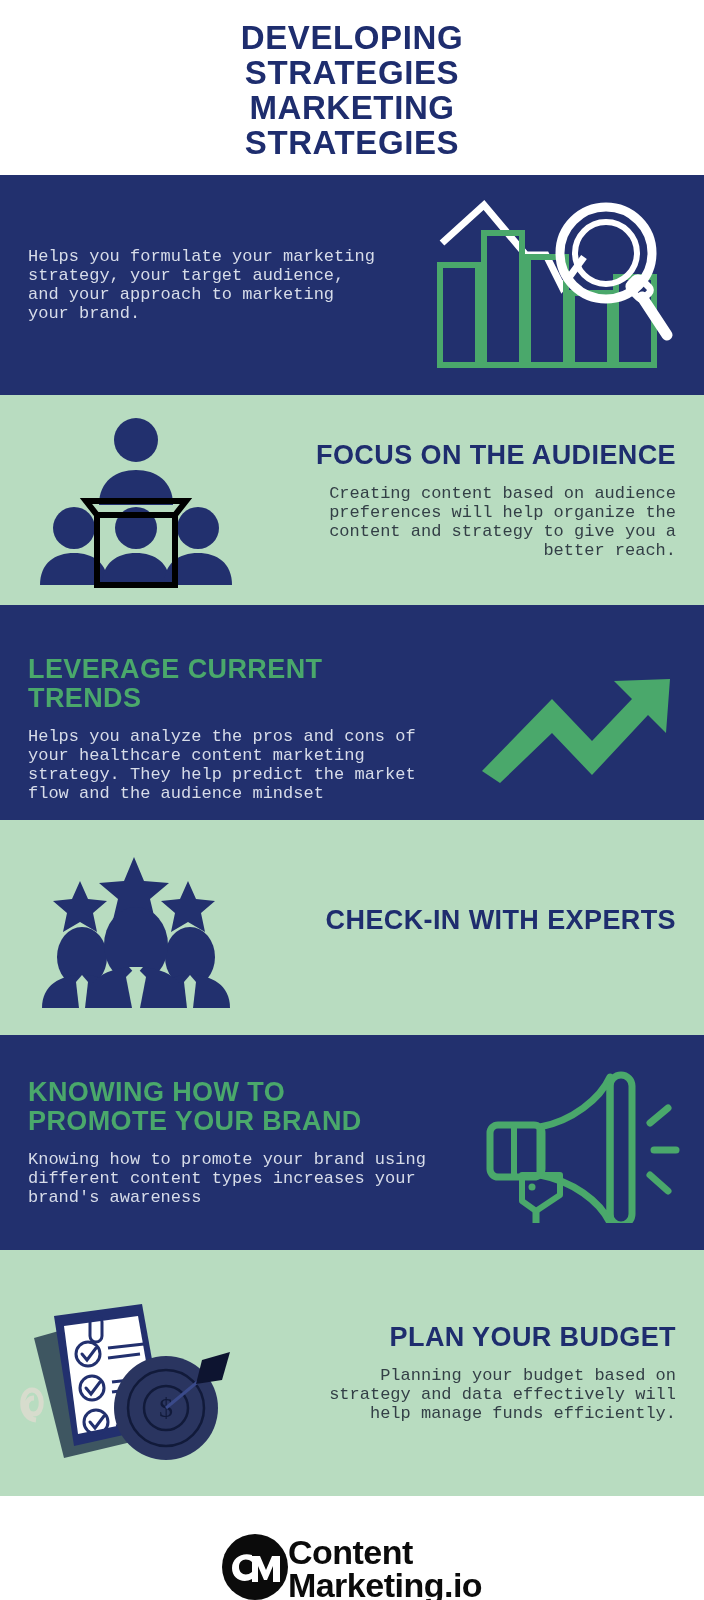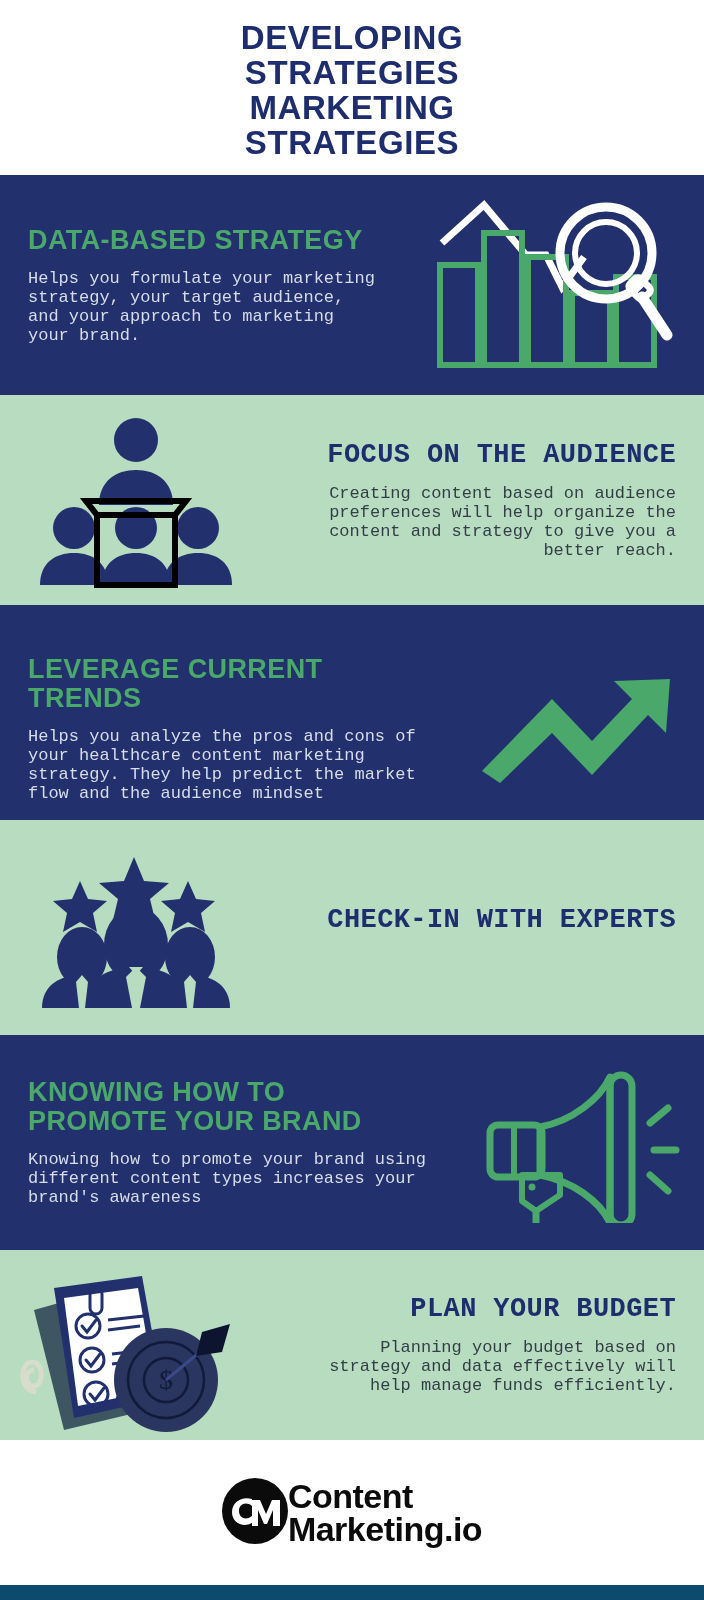--- a/index.html
+++ b/index.html
@@ -51,21 +51,21 @@
   .sec-text.right { text-align:right; }
 
   .sec-head {
     font-weight:bold;
     font-size:27px;
     line-height:29px;
     letter-spacing:0.4px;
     margin-bottom:14px;
   }
   .dark .sec-head  { color:#4aa86b; }
-  .light .sec-head { color:#1e2d6e;font-family:Liberation Mono, monospace; }
+  .light .sec-head { color:#1e2d6e; }
 
   .sec-body {
     font-size:17px;
     line-height:19px;
     font-family:Liberation Mono, monospace;
   }
   .dark .sec-body  { color:#d7dce9; }
   .light .sec-body { color:#333f46; }
 
   .sec-art {
@@ -117,21 +117,20 @@
 
   <div class="title-block">
     <div class="title-line">DEVELOPING</div>
     <div class="title-line">STRATEGIES</div>
     <div class="title-line">MARKETING</div>
     <div class="title-line">STRATEGIES</div>
   </div>
 
   <div class="section dark s1" style="height:220px">
     <div class="sec-text left">
-      <div class="sec-head">DATA-BASED STRATEGY</div>
       <div class="sec-body">Helps you formulate your marketing strategy, your target audience, and your approach to marketing your brand.</div>
     </div>
     <div class="sec-art">
       <svg width="240" height="180" viewBox="0 0 240 180">
         <polyline points="8,48 50,10 92,60 112,60 128,92 150,62" fill="none" stroke="#ffffff" stroke-width="7" stroke-linejoin="miter" stroke-linecap="butt"></polyline>
         <rect x="6" y="70" width="38" height="100" fill="none" stroke="#4aa86b" stroke-width="6"></rect>
         <rect x="50" y="38" width="38" height="132" fill="none" stroke="#4aa86b" stroke-width="6"></rect>
         <rect x="94" y="62" width="38" height="108" fill="none" stroke="#4aa86b" stroke-width="6"></rect>
         <rect x="138" y="98" width="38" height="72" fill="none" stroke="#4aa86b" stroke-width="6"></rect>
         <rect x="182" y="82" width="38" height="88" fill="none" stroke="#4aa86b" stroke-width="6"></rect>
@@ -213,21 +212,21 @@
         <path d="M40 112 L78 112 L78 132 L54 148 L40 138 Z" fill="none" stroke="#4aa86b" stroke-width="6" stroke-linejoin="round"></path>
         <line x1="54" y1="148" x2="54" y2="166" stroke="#4aa86b" stroke-width="7"></line>
         <circle cx="50" cy="124" r="3.5" fill="#4aa86b"></circle>
         <line x1="168" y1="60" x2="186" y2="45" stroke="#4aa86b" stroke-width="7" stroke-linecap="round"></line>
         <line x1="172" y1="87" x2="194" y2="87" stroke="#4aa86b" stroke-width="7" stroke-linecap="round"></line>
         <line x1="168" y1="112" x2="186" y2="128" stroke="#4aa86b" stroke-width="7" stroke-linecap="round"></line>
       </svg>
     </div>
   </div>
 
-  <div class="section light s6" style="height:190px">
+  <div class="section light s6" style="height:246px">
     <div class="sec-art">
       <svg width="230" height="175" viewBox="0 0 230 175">
         <polygon points="18,52 96,30 132,152 48,172" fill="#3e5661"></polygon>
         <polygon points="38,30 126,18 148,140 58,160" fill="#22306e"></polygon>
         <polygon points="48,40 122,30 140,132 62,148" fill="#ffffff"></polygon>
         <rect x="74" y="30" width="12" height="26" rx="6" fill="none" stroke="#22306e" stroke-width="3"></rect>
         <circle cx="72" cy="68" r="12" fill="none" stroke="#22306e" stroke-width="3"></circle>
         <path d="M66 68 L71 74 L80 62" fill="none" stroke="#22306e" stroke-width="3" stroke-linecap="round"></path>
         <line x1="92" y1="62" x2="128" y2="58" stroke="#22306e" stroke-width="3"></line>
         <line x1="92" y1="72" x2="124" y2="68" stroke="#22306e" stroke-width="3"></line>

